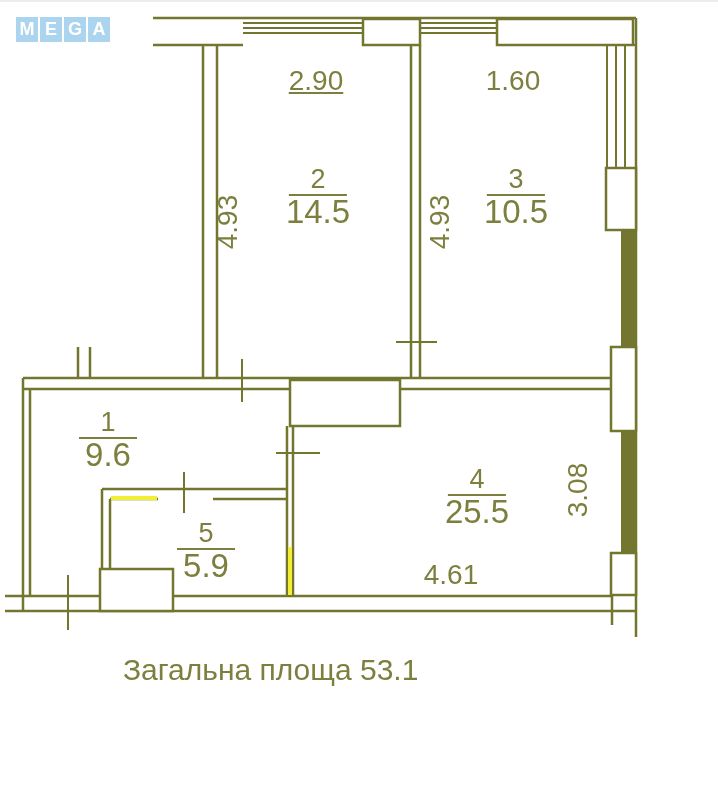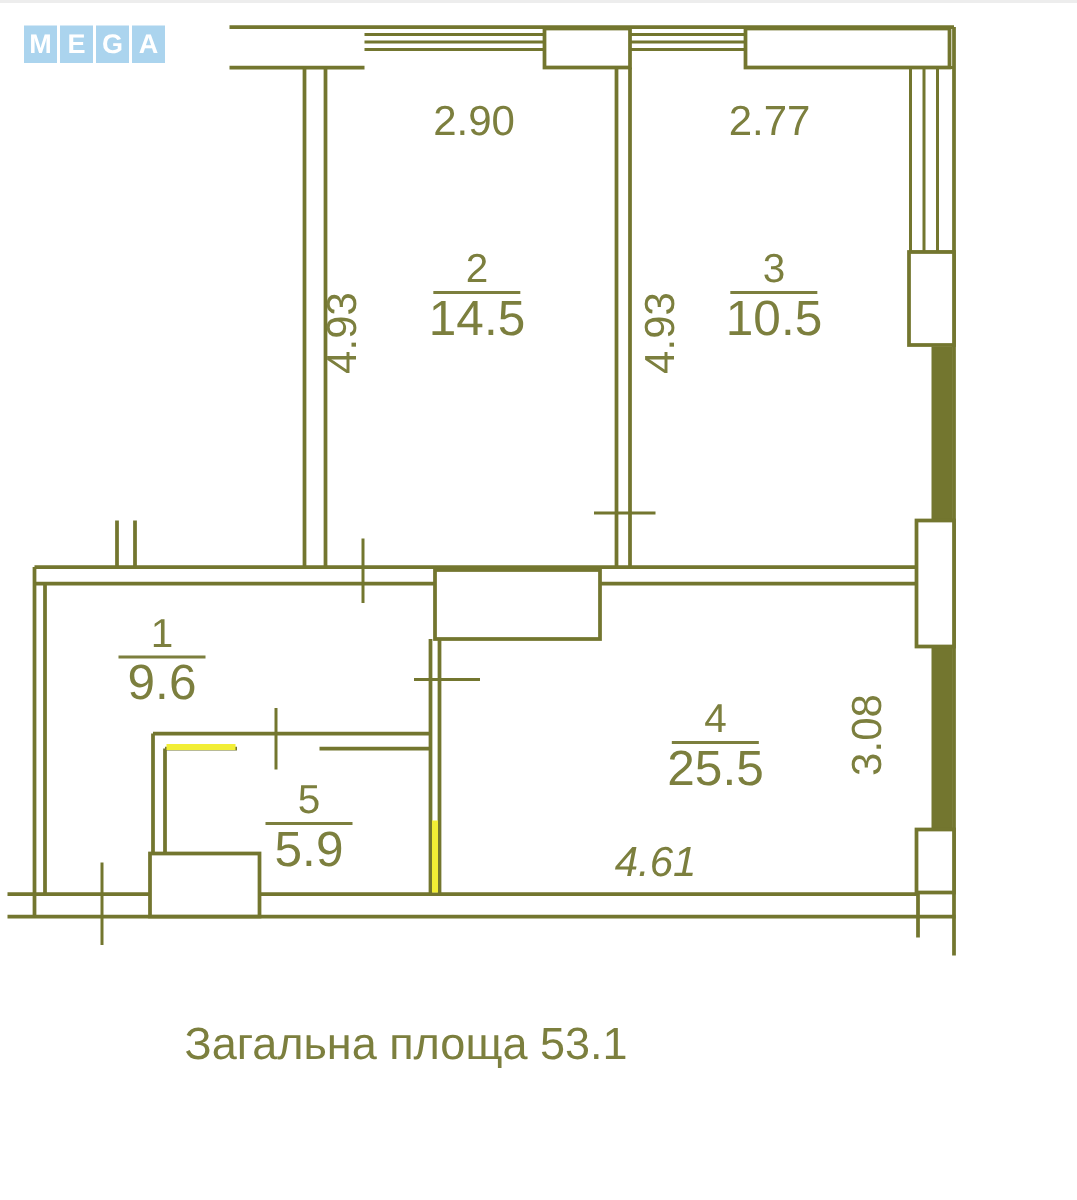--- a/index.html
+++ b/index.html
@@ -31,21 +31,21 @@
   
   .lbl{position:absolute;color:var(--text);white-space:nowrap;}
   .dim{font-size:28px;transform:translate(-50%,-50%);}
   .dim.vert{transform:translate(-50%,-50%) rotate(-90deg);}
   .room-label{text-align:center;transform:translateX(-50%);}
   .room-number{
     display:block;width:58px;margin:0 auto;font-size:27px;line-height:30px;
     border-bottom:2px solid var(--text);
   }
   .room-area{display:block;font-size:33px;line-height:32px;}
-  .summary-line{font-size:30px;margin-top:27px;}
+  .summary-line{font-size:30px;}
 </style>
 </head>
 <body>
 
 <div id="page">
 
   <div id="logo">
     <div class="logo-tile">M</div>
     <div class="logo-tile">E</div>
     <div class="logo-tile">G</div>
@@ -106,26 +106,26 @@
       <path class="wall-thin" d="M184 470 V511"></path>
       <path class="wall-thin" d="M68 573 V628"></path>
     </g>
 
     <g>
       <path class="hl" d="M111 496 H157"></path>
       <path class="hl" d="M290 545 V593"></path>
     </g>
   </svg>
 
-  <div class="lbl dim" style="left:316px;top:79px;">2.90</div>
-  <div class="lbl dim" style="left:513px;top:79px;">2.77</div>
+  <div class="lbl dim" style="left:316px;top:79px;text-decoration:underline;">2.90</div>
+  <div class="lbl dim" style="left:513px;top:79px;">1.60</div>
   <div class="lbl dim vert" style="left:228px;top:220px;">4.93</div>
   <div class="lbl dim vert" style="left:440px;top:220px;">4.93</div>
   <div class="lbl dim vert" style="left:578px;top:488px;">3.08</div>
-  <div class="lbl dim" style="left:437px;top:573px;font-style:italic;">4.61</div>
+  <div class="lbl dim" style="left:451px;top:573px;">4.61</div>
 
   <div class="lbl room-label" style="left:108px;top:405px;">
     <span class="room-number">1</span>
     <span class="room-area">9.6</span>
   </div>
   <div class="lbl room-label" style="left:318px;top:162px;">
     <span class="room-number">2</span>
     <span class="room-area">14.5</span>
   </div>
   <div class="lbl room-label" style="left:516px;top:162px;">

